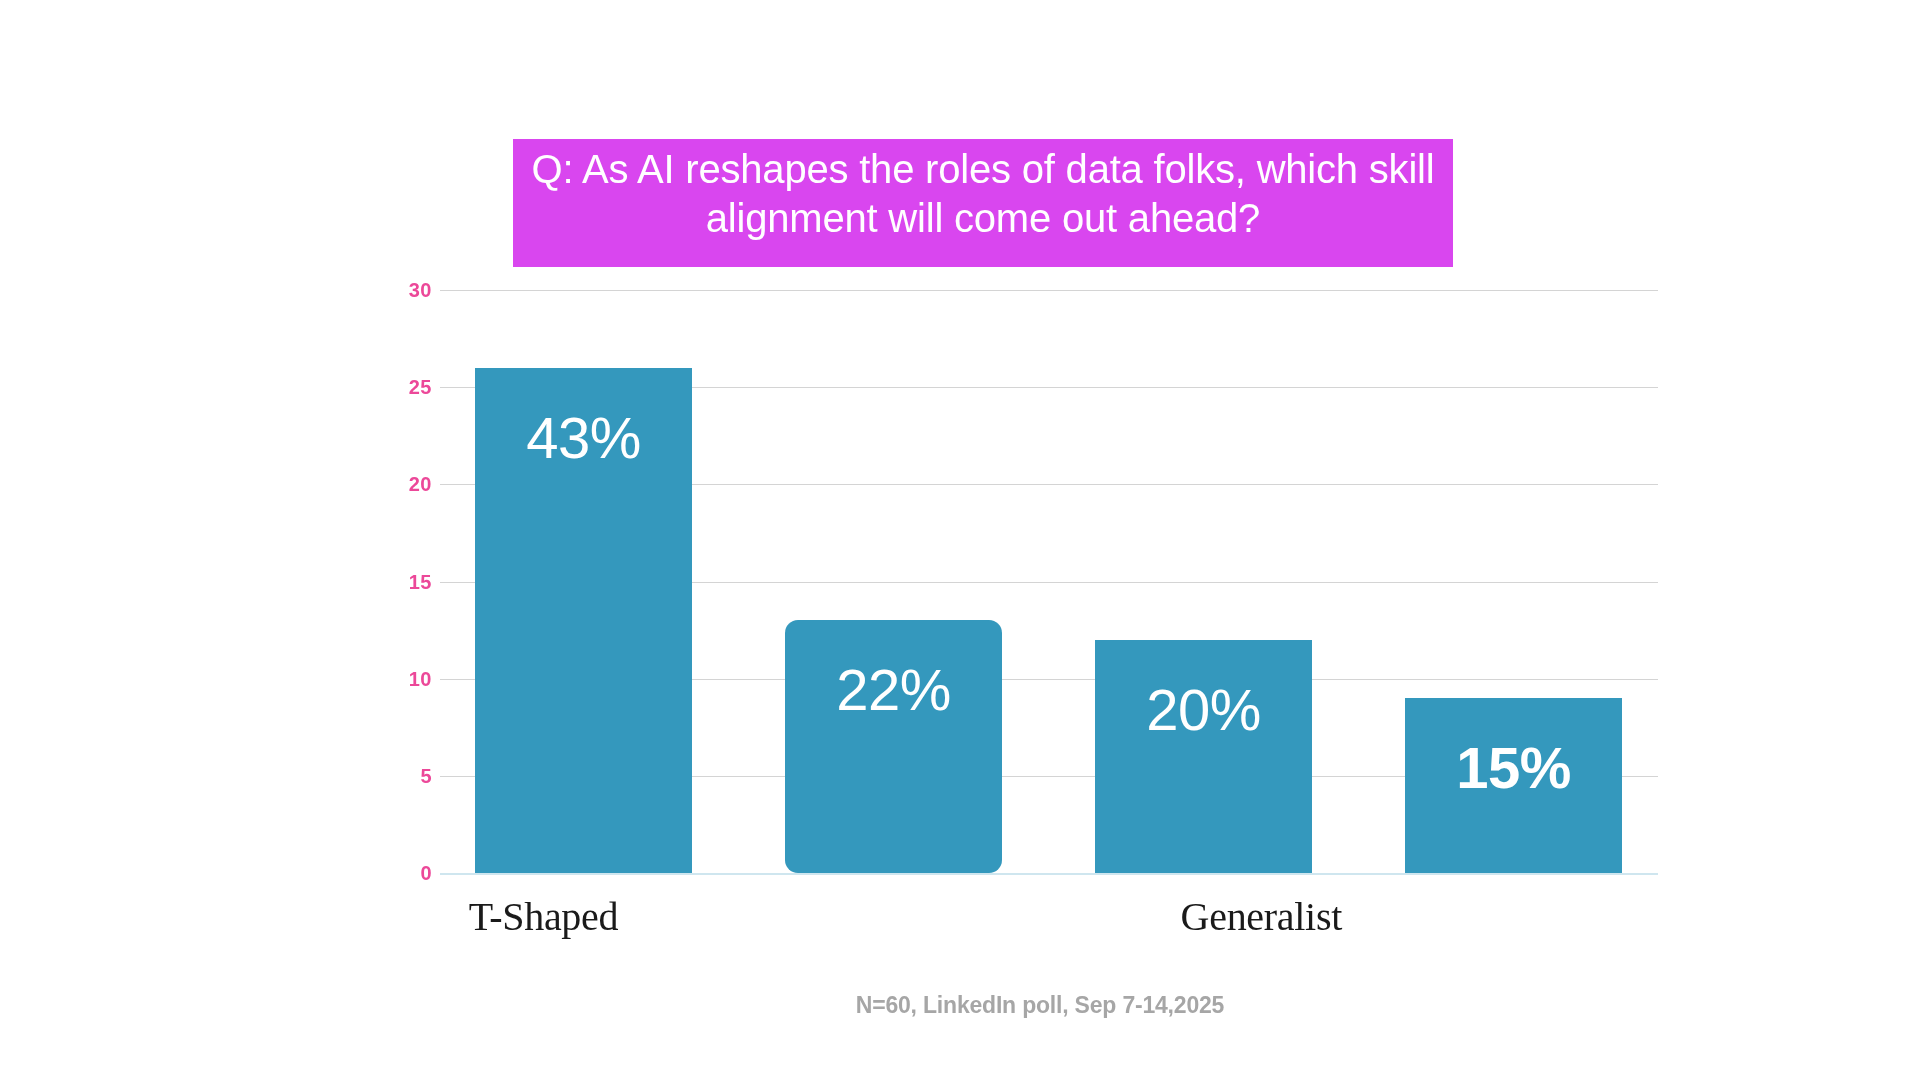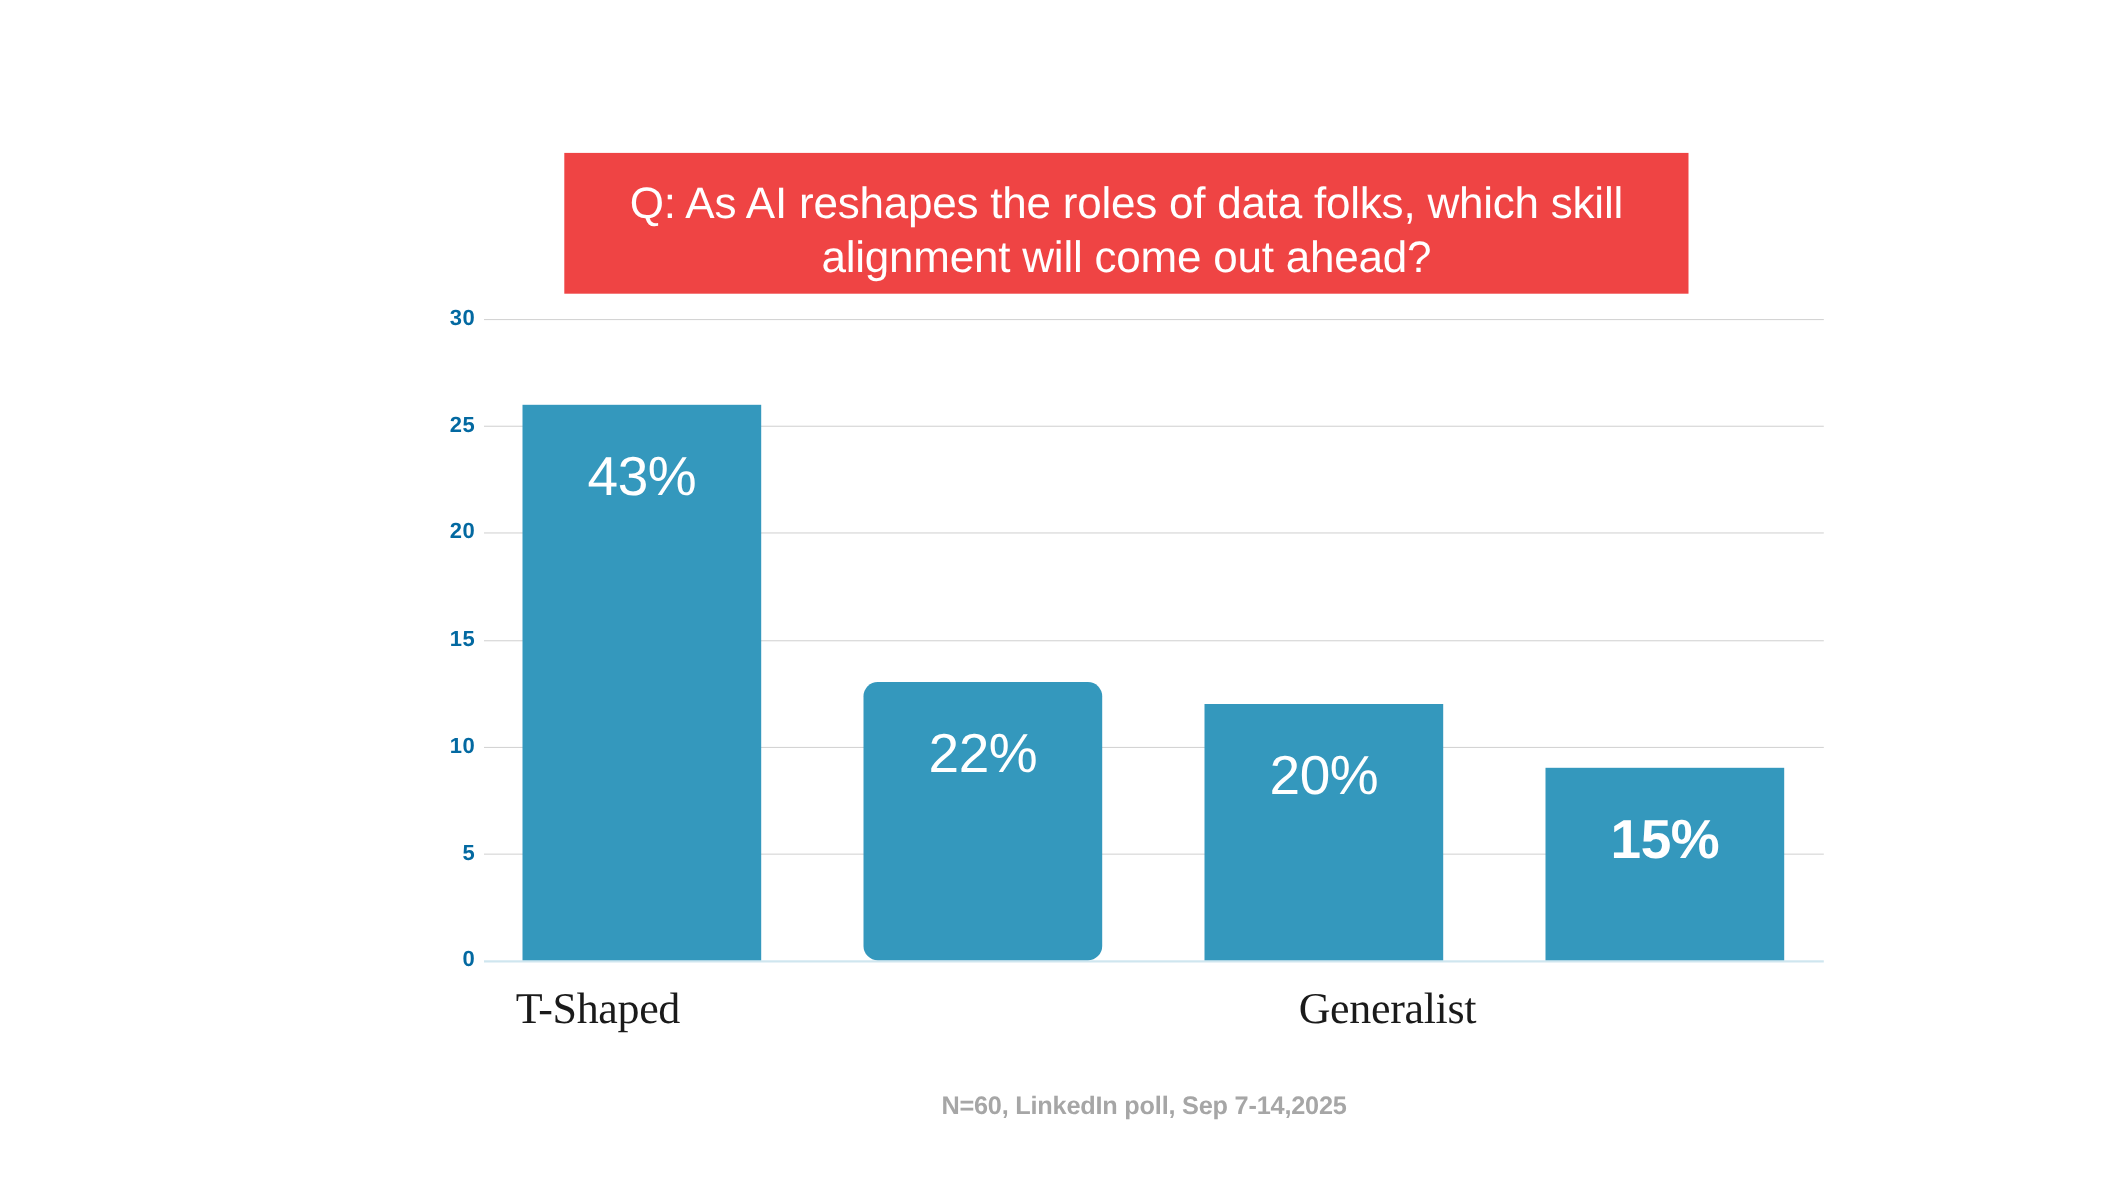--- a/index.html
+++ b/index.html
@@ -18,27 +18,27 @@
     width: 1920px;
     height: 1080px;
     background: #ffffff;
   }
 
   
   #title-banner {
     position: absolute;
     left: 513px;
     top: 139px;
-    width: 1022px;
+    width: 940px;
     height: 128px;
-    background: #ef4444;
+    background: #d946ef;
     display: flex;
     align-items: flex-start;
     justify-content: center;
-    padding: 22px 10px 0 10px;
+    padding: 6px 10px 0 10px;
   }
   #title-text {
     color: #ffffff;
     font-family: "Liberation Sans", sans-serif;
     font-size: 40px;
     line-height: 1.22;
     font-weight: 400;
     text-align: center;
     letter-spacing: -0.2px;
     white-space: pre-line;
@@ -69,42 +69,42 @@
     position: absolute;
     left: 370px;
     top: 290px;
     width: 62px;
     height: 583px;
   }
   .ylabel {
     position: absolute;
     right: 0;
     transform: translateY(-50%);
-    color: #0369a1;
+    color: #ec4899;
     font-family: "Liberation Sans", sans-serif;
     font-size: 20px;
     font-weight: 600;
     text-align: right;
     letter-spacing: 0.5px;
   }
 
   
   .bar {
     position: absolute;
     bottom: 0;
     background: #3498bd;
   }
   .bar-value {
     position: absolute;
     left: 0;
     width: 100%;
     text-align: center;
     color: #ffffff;
     font-family: "Liberation Sans", sans-serif;
-    font-size: 50px;
+    font-size: 58px;
     font-weight: 400;
     letter-spacing: -0.5px;
     white-space: nowrap;
   }
 
   
   .catlabel {
     position: absolute;
     top: 893px;
     text-align: center;

